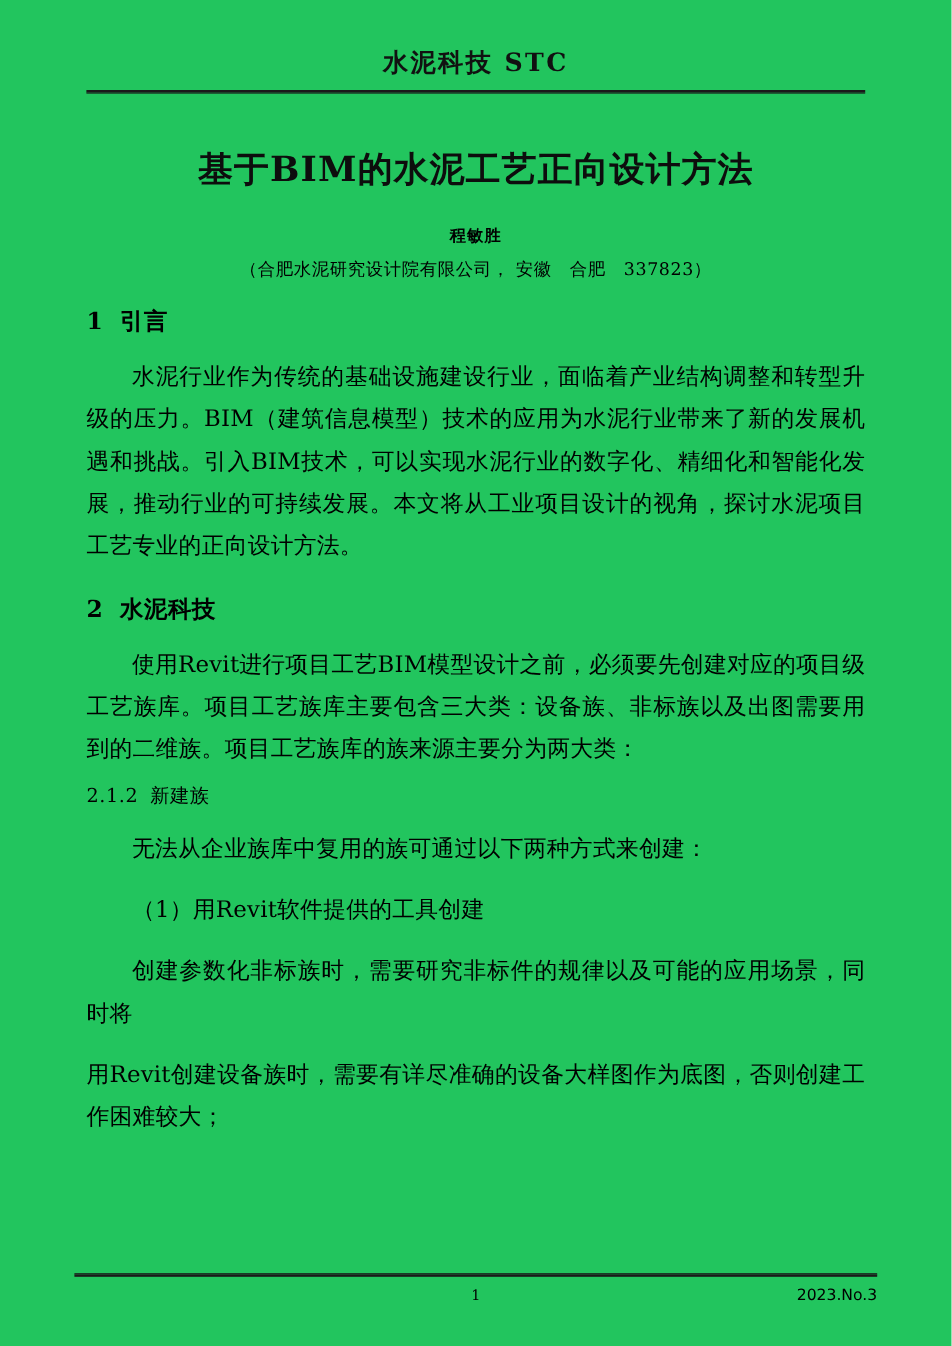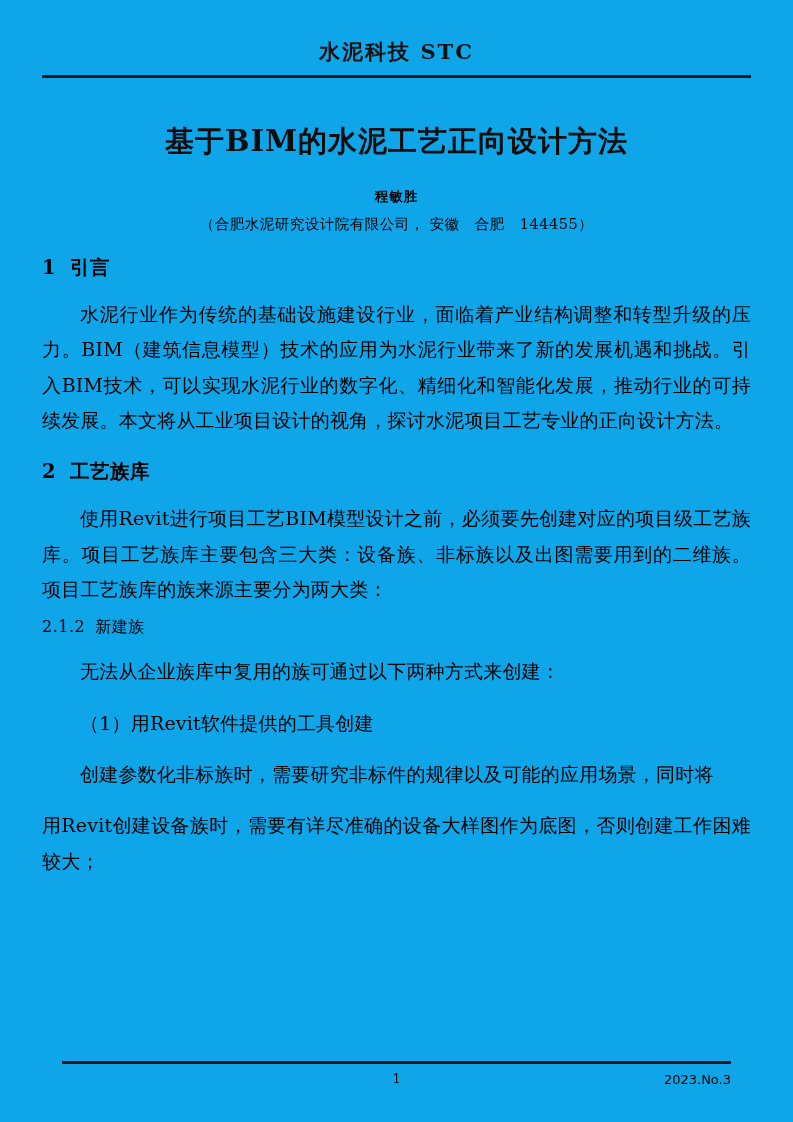--- a/index.html
+++ b/index.html
@@ -9,23 +9,23 @@
   }
   body {
     font-family: "DejaVu Serif", "Liberation Serif", serif;
     color: #000000;
   }
   .page {
     position: relative;
     width: 793px;
     height: 1122px;
     margin: 0 auto;
-    background: #0ea5e9;
+    background: #22c55e;
     box-sizing: border-box;
-    padding: 0 42px;
+    padding: 0 72px;
     overflow: hidden;
   }
 
   
   .header {
     padding-top: 38px;
     text-align: center;
   }
   .header-title {
     font-family: "DejaVu Serif", "Liberation Serif", serif;
@@ -145,29 +145,29 @@
 
 <div class="page">
 
   <div class="header">
     <div class="header-title">水泥科技 STC</div>
     <div class="header-rule"></div>
   </div>
 
   <div class="doc-title">基于BIM的水泥工艺正向设计方法</div>
   <div class="author">程敏胜</div>
-  <div class="affiliation">（合肥水泥研究设计院有限公司， 安徽　合肥　144455）</div>
+  <div class="affiliation">（合肥水泥研究设计院有限公司， 安徽　合肥　337823）</div>
 
   <h1 class="sec">
     <span class="num">1</span><span>引言</span>
   </h1>
   <p class="body indent">水泥行业作为传统的基础设施建设行业，面临着产业结构调整和转型升级的压力。BIM（建筑信息模型）技术的应用为水泥行业带来了新的发展机遇和挑战。引入BIM技术，可以实现水泥行业的数字化、精细化和智能化发展，推动行业的可持续发展。本文将从工业项目设计的视角，探讨水泥项目工艺专业的正向设计方法。</p>
 
   <h1 class="sec">
-    <span class="num">2</span><span>工艺族库</span>
+    <span class="num">2</span><span>水泥科技</span>
   </h1>
 
   <p class="body indent">使用Revit进行项目工艺BIM模型设计之前，必须要先创建对应的项目级工艺族库。项目工艺族库主要包含三大类：设备族、非标族以及出图需要用到的二维族。项目工艺族库的族来源主要分为两大类：</p>
 
 
   <h3 class="subsubsec">
     <span class="num">2.1.2</span><span>新建族</span>
   </h3>
   <p class="body indent">无法从企业族库中复用的族可通过以下两种方式来创建：</p>
   <p class="body indent">（1）用Revit软件提供的工具创建</p>

